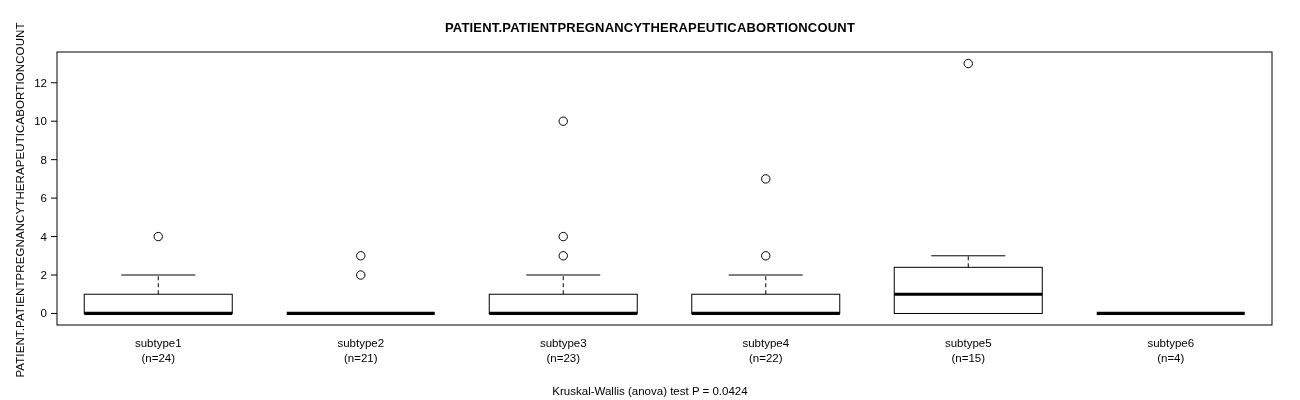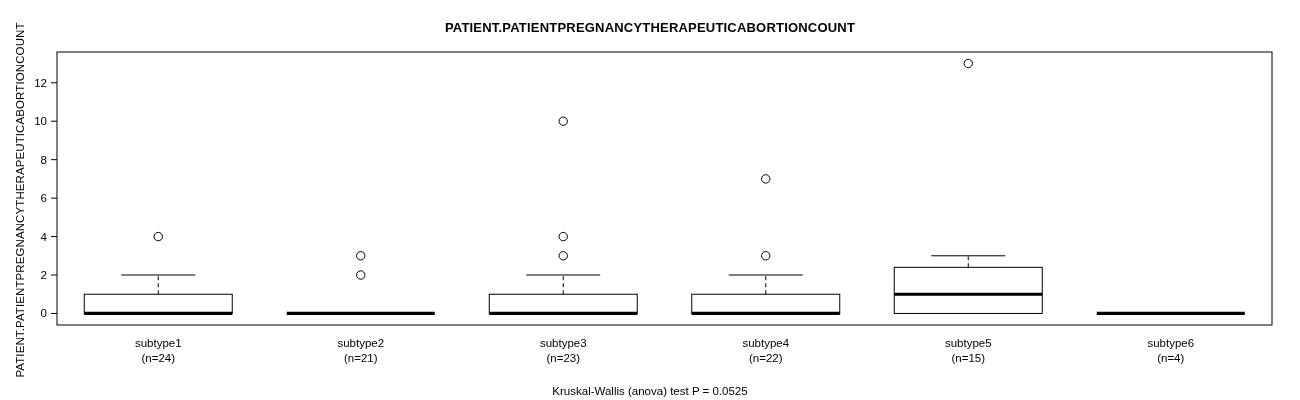--- a/index.html
+++ b/index.html
@@ -140,15 +140,15 @@
         <text x="968.25" y="347" text-anchor="middle" class="cat-label">subtype5</text>
         <text x="968.25" y="362" text-anchor="middle" class="cat-label">(n=15)</text>
         <g>
           <line x1="1096.75" y1="313.46478873239437" x2="1244.75" y2="313.46478873239437" stroke="#000" stroke-width="3.2"></line>
         </g>
         <text x="1170.75" y="347" text-anchor="middle" class="cat-label">subtype6</text>
         <text x="1170.75" y="362" text-anchor="middle" class="cat-label">(n=4)</text>
       </g>
   </svg>
 
-  <div id="footnote">Kruskal-Wallis (anova) test P = 0.0525</div>
+  <div id="footnote">Kruskal-Wallis (anova) test P = 0.0424</div>
 
 </div>
 
 </body></html>

